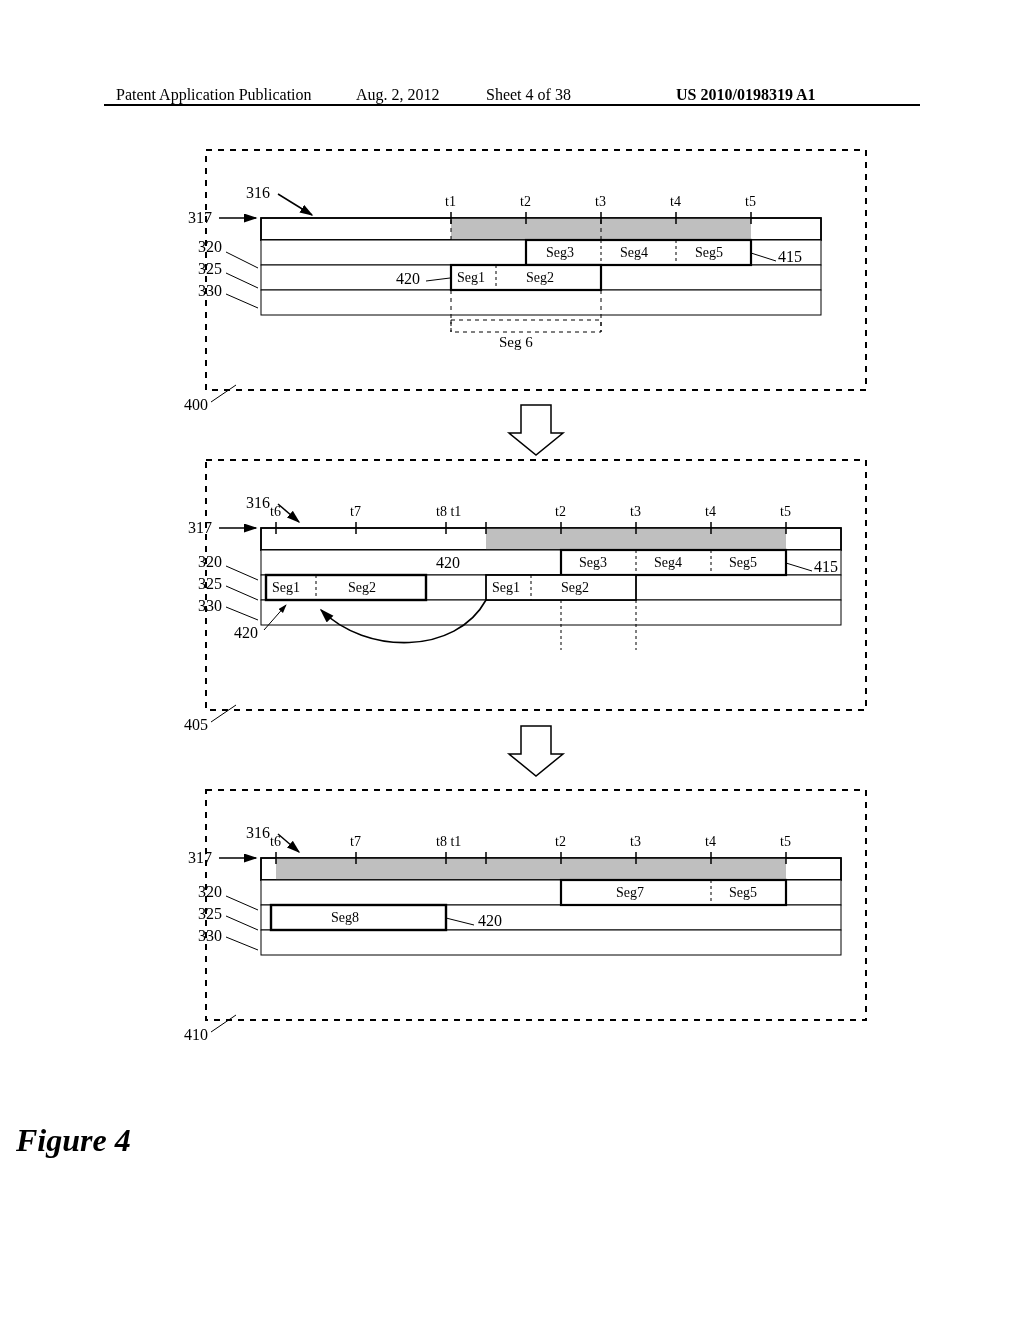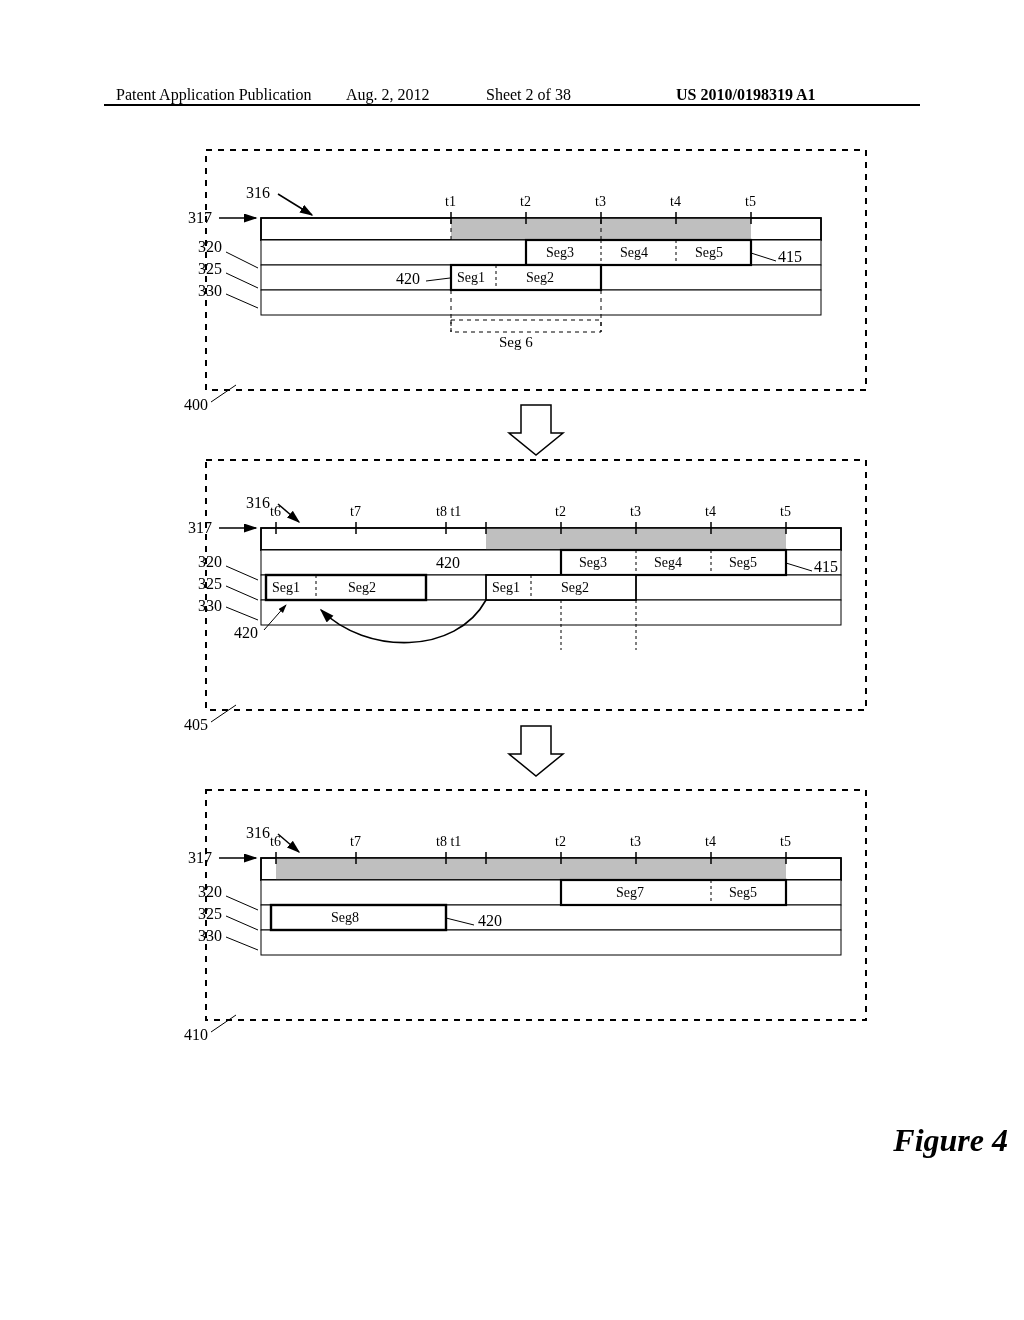--- a/index.html
+++ b/index.html
@@ -1,38 +1,38 @@
 <!DOCTYPE html>
 <html><head>
 <meta charset="utf-8">
 <style>
 html,body{margin:0;padding:0;background:#fff;font-family:"Times New Roman",Times,serif;color:#000}
 .page{width:992px;height:1320px;position:relative;margin:2px auto}
 .header{position:absolute;top:84px;left:0;right:0;text-align:center}
 .hdr-left{position:absolute;left:100px}
-.hdr-mid{position:absolute;left:330px}
+.hdr-mid{position:absolute;left:340px}
 .hdr-mid2{position:absolute;left:470px}
 .hdr-right{position:absolute;left:660px;font-weight:bold}
 .rule{position:absolute;top:102px;left:88px;right:88px;border-top:2px solid #000}
 .fig-area{position:absolute;top:138px;left:110px;width:820px}
-.caption{position:absolute;top:1120px;left:0;right:0;text-align:right;font-size:32px;font-style:italic;font-weight:bold}
+.caption{position:absolute;top:1120px;left:0;right:0;text-align:left;font-size:32px;font-style:italic;font-weight:bold}
 svg{display:block}
 .lbl{font-family:"Times New Roman",Times,serif;font-size:16px}
 .lblsm{font-family:"Times New Roman",Times,serif;font-size:14px}
 .lbl2{font-family:"Times New Roman",Times,serif;font-size:15px}
 </style>
 </head>
 <body>
 
 <div class="page">
 
   <div class="header">
     <span class="hdr-left">Patent Application Publication</span>
     <span class="hdr-mid">Aug. 2, 2012</span>
-    <span class="hdr-mid2">Sheet 2 of 38</span>
+    <span class="hdr-mid2">Sheet 4 of 38</span>
     <span class="hdr-right">US 2010/0198319 A1</span>
   </div>
   <div class="rule"></div>
 
   <div class="fig-area">
     <svg width="820" height="940" viewBox="0 0 820 940">
       <defs>
         <marker id="arr" markerWidth="10" markerHeight="10" refX="8" refY="3" orient="auto">
           <path d="M0,0 L9,3 L0,6 Z" fill="#000"></path>
         </marker>

